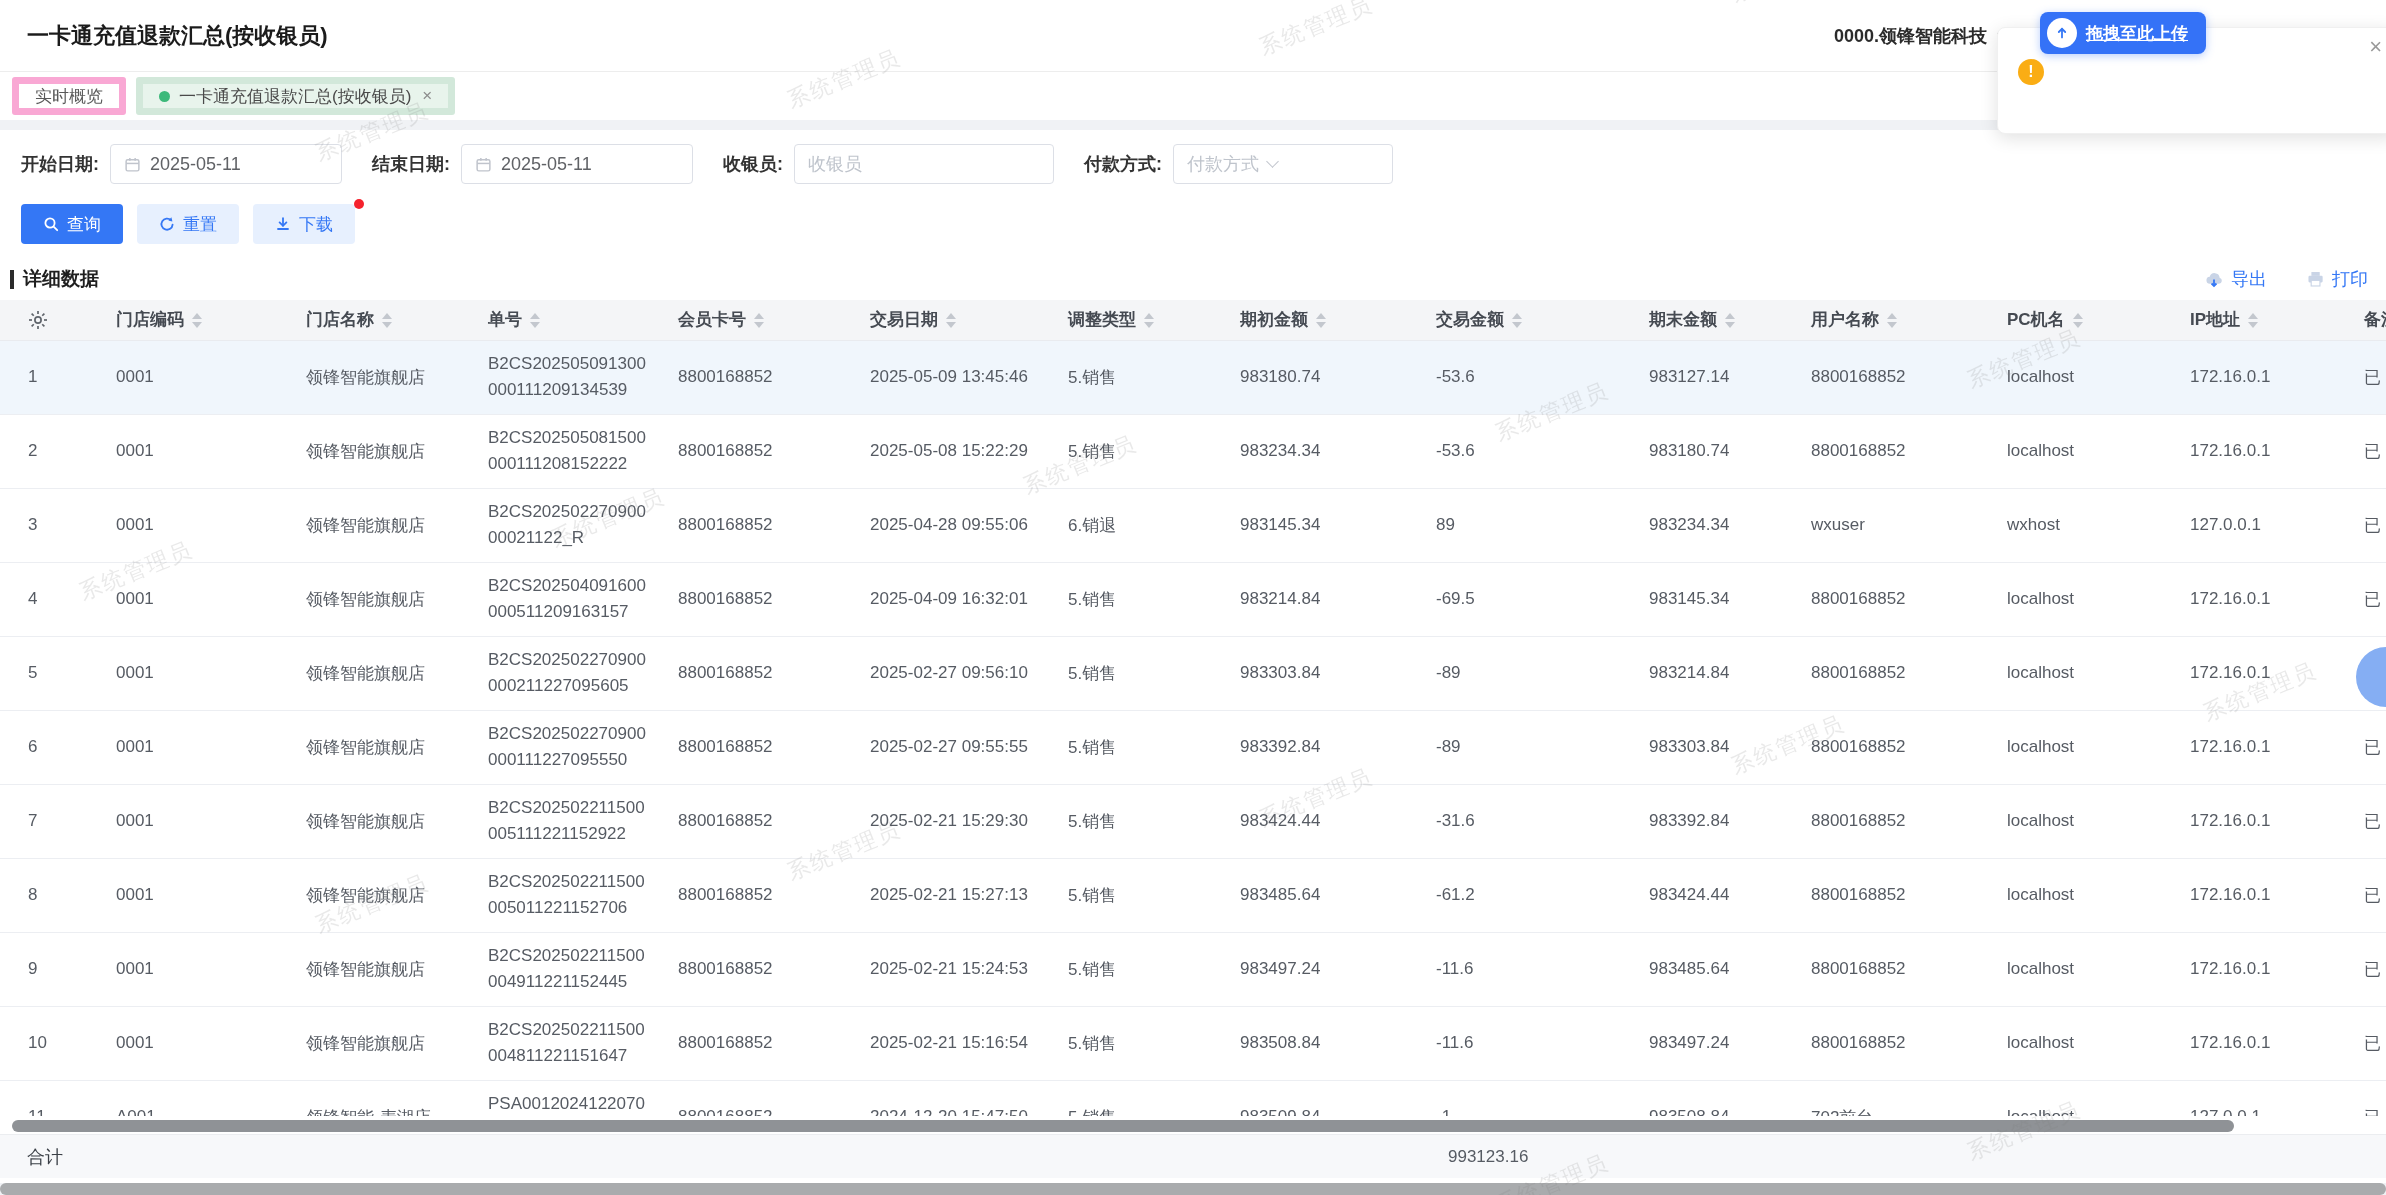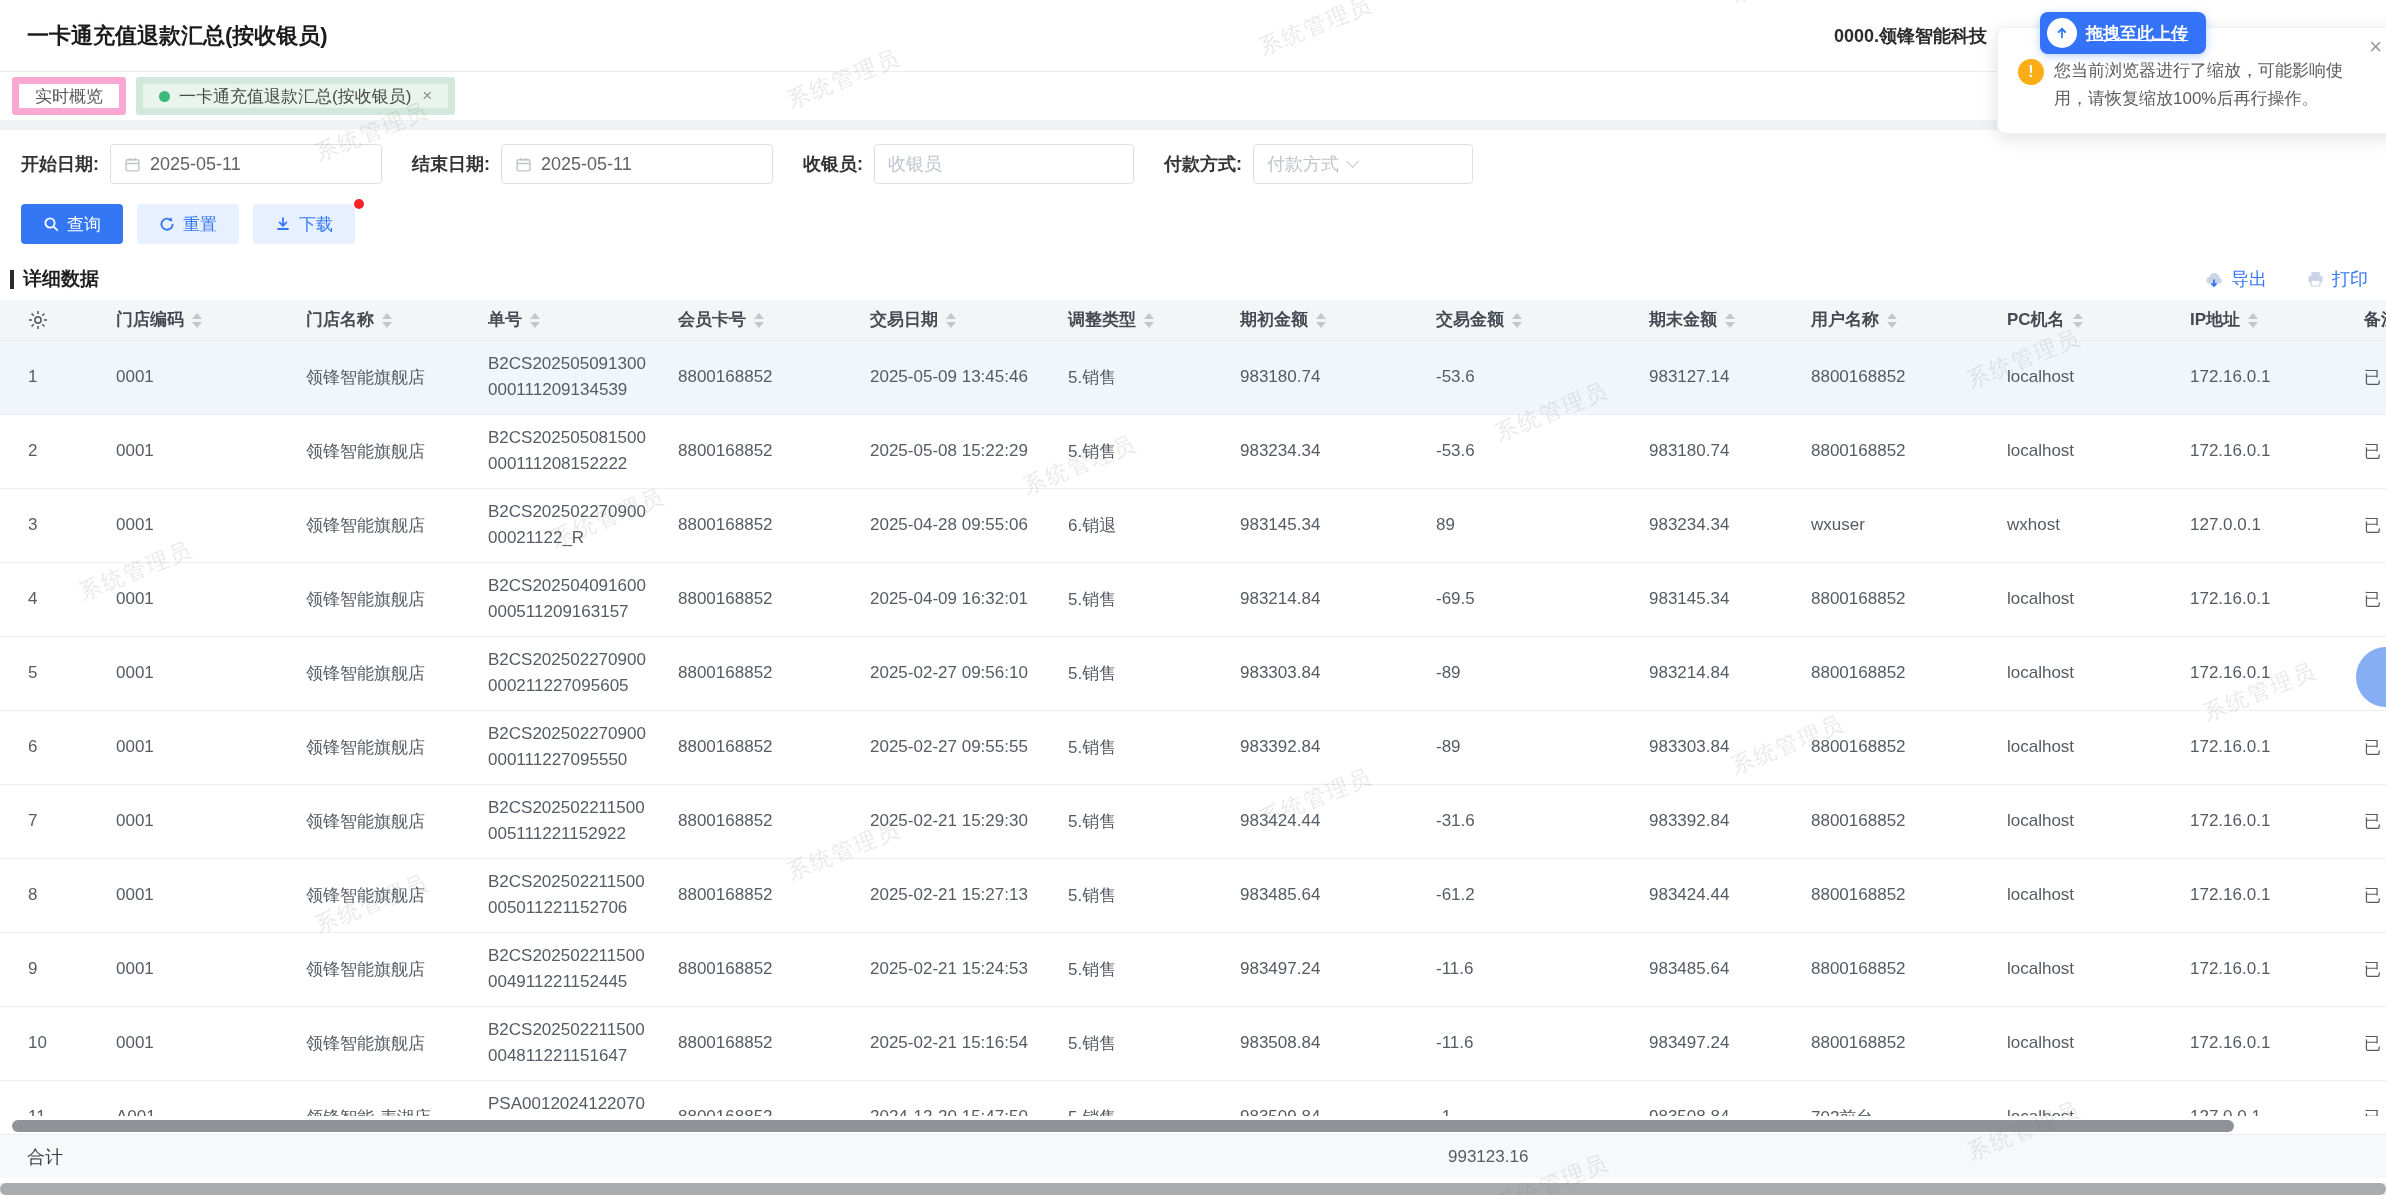--- a/index.html
+++ b/index.html
@@ -25,21 +25,21 @@
 
   
   .content{position:relative;background:#fff;height:1053px;overflow:hidden}
 
   .filters{display:flex;align-items:center;gap:30px;padding:14px 0 0 21px}
   .fgroup{display:flex;align-items:center;gap:11px}
   .fgroup label{font-size:18px;font-weight:600;color:#333;white-space:nowrap}
   .inputbox{height:40px;border:1px solid #dcdfe6;border-radius:4px;background:#fff;display:flex;align-items:center;padding:0 13px;gap:9px}
   .inputbox input{border:none;outline:none;font:inherit;font-size:18px;color:#606266;width:160px;background:transparent}
   .inputbox input::placeholder{color:#bfc4cc}
-  .inputbox.date{width:272px}
+  .inputbox.date{width:232px}
   .inputbox.text{width:260px}
   .inputbox.select{width:220px;cursor:pointer}
   .ph{font-size:18px;color:#bfc4cc}
   .chev{width:9px;height:9px;border-right:1.6px solid #c0c4cc;border-bottom:1.6px solid #c0c4cc;transform:rotate(45deg);margin-top:-5px}
 
   .btnrow{display:flex;align-items:center;gap:14px;margin:20px 0 0 21px}
   .btn{height:40px;border:none;border-radius:4px;display:flex;align-items:center;gap:8px;font-size:17px;
     padding:0 22px;cursor:pointer;font-family:inherit;position:relative}
   .btn.primary{background:#3477f5;color:#fff}
   .btn.light{background:#e7f0fe;color:#3477f5}
@@ -483,21 +483,20 @@
       <span class="total-label">合计</span>
       <span class="total-value">993123.16</span>
     </div>
   </div>
 
   <div class="float-fab"></div>
 
   <div class="notif">
     <div class="notif-card">
       <span class="warn">!</span>
-      <p class="notif-msg">您当前浏览器进行了缩放，可能影响使用，请恢复缩放100%后再行操作。</p>
       <span class="notif-x">×</span>
     </div>
     <div class="upload-pill">
       <span class="up-circle">
         <svg width="16" height="16" viewBox="0 0 16 16" fill="none" stroke="#3477f5" stroke-width="1.8" stroke-linecap="round">
           <line x1="8" y1="12.4" x2="8" y2="4"></line>
             <polyline points="4.8,7 8,3.8 11.2,7"></polyline>
         </svg>
       </span>
       <span class="up-label">拖拽至此上传</span>

